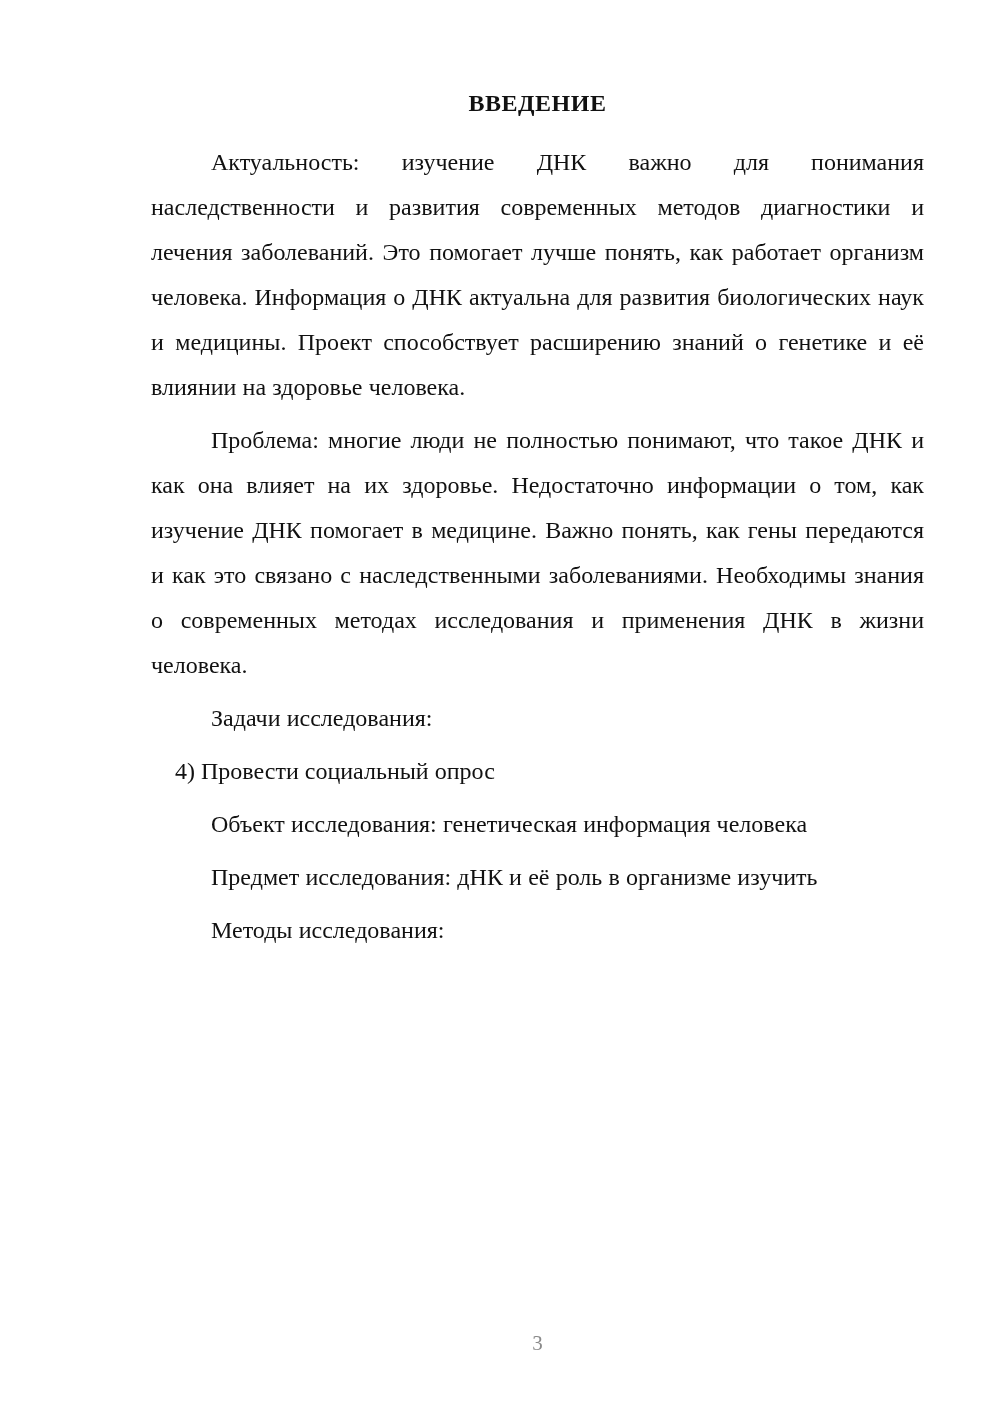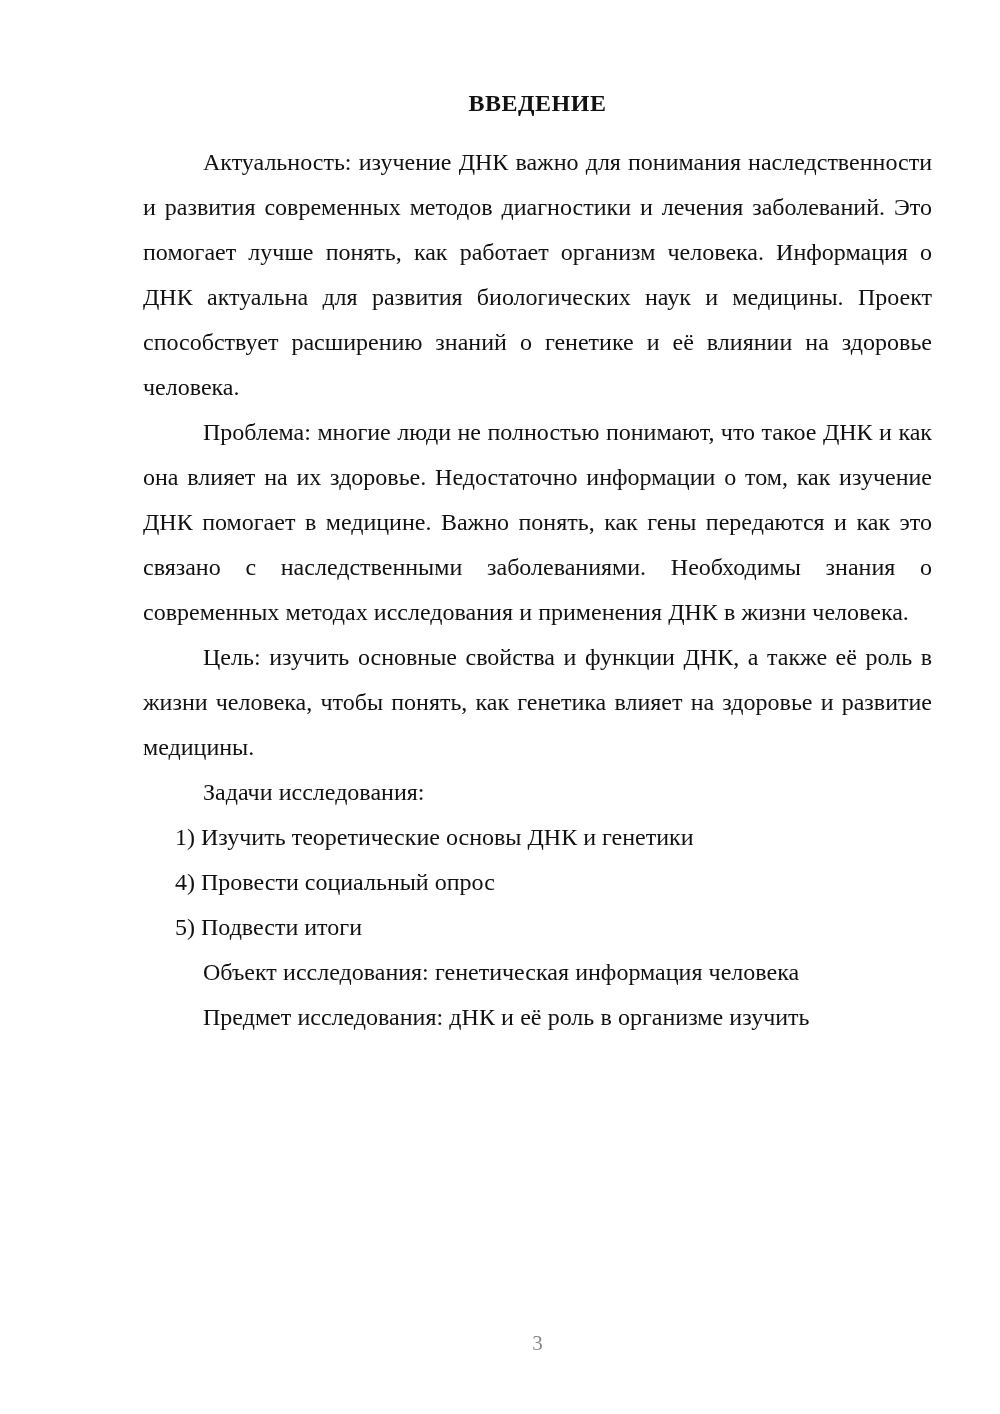--- a/index.html
+++ b/index.html
@@ -30,21 +30,21 @@
     letter-spacing: 0.5px;
     line-height: 30px;
     margin: 0 0 22px 0;
   }
   .para {
     font-size: 24px;
     line-height: 45px;
     text-align: justify;
     text-align-last: left;
     text-indent: 60px;
-    margin: 0;
+    margin: 8px;
     hyphens: none;
     word-spacing: 0.2px;
   }
   .para.nojustify {
     text-align: right;
   }
   .list-item {
     font-size: 24px;
     line-height: 45px;
     text-align: left;
@@ -68,31 +68,29 @@
 
 <div class="page">
   <div class="content">
 
     <h1 class="doc-title">ВВЕДЕНИЕ</h1>
 
     <p class="para">Актуальность: изучение ДНК важно для понимания наследственности и развития современных методов диагностики и лечения заболеваний. Это помогает лучше понять, как работает организм человека. Информация о ДНК актуальна для развития биологических наук и медицины. Проект способствует расширению знаний о генетике и её влиянии на здоровье человека.</p>
 
     <p class="para">Проблема: многие люди не полностью понимают, что такое ДНК и как она влияет на их здоровье. Недостаточно информации о том, как изучение ДНК помогает в медицине. Важно понять, как гены передаются и как это связано с наследственными заболеваниями. Необходимы знания о современных методах исследования и применения ДНК в жизни человека.</p>
 
-    <p class="para">Цель: изучить основные свойства и функции ДНК, а также её роль в жизни человека, чтобы понять, как генетика влияет на здоровье и развитие медицины.</p>
 
     <p class="para nojustify">Задачи исследования:</p>
 
-    <p class="list-item">1) Изучить теоретические основы ДНК и генетики</p>
     <p class="list-item">4) Провести социальный опрос</p>
-    <p class="list-item">5) Подвести итоги</p>
 
     <p class="para nojustify">Объект исследования: генетическая информация человека</p>
 
     <p class="para nojustify">Предмет исследования: дНК и её роль в организме изучить</p>
 
 
+    <p class="para nojustify">Методы исследования:</p>
 
 
   </div>
 
   <div class="page-number">3</div>
 </div>
 
 </body></html>

